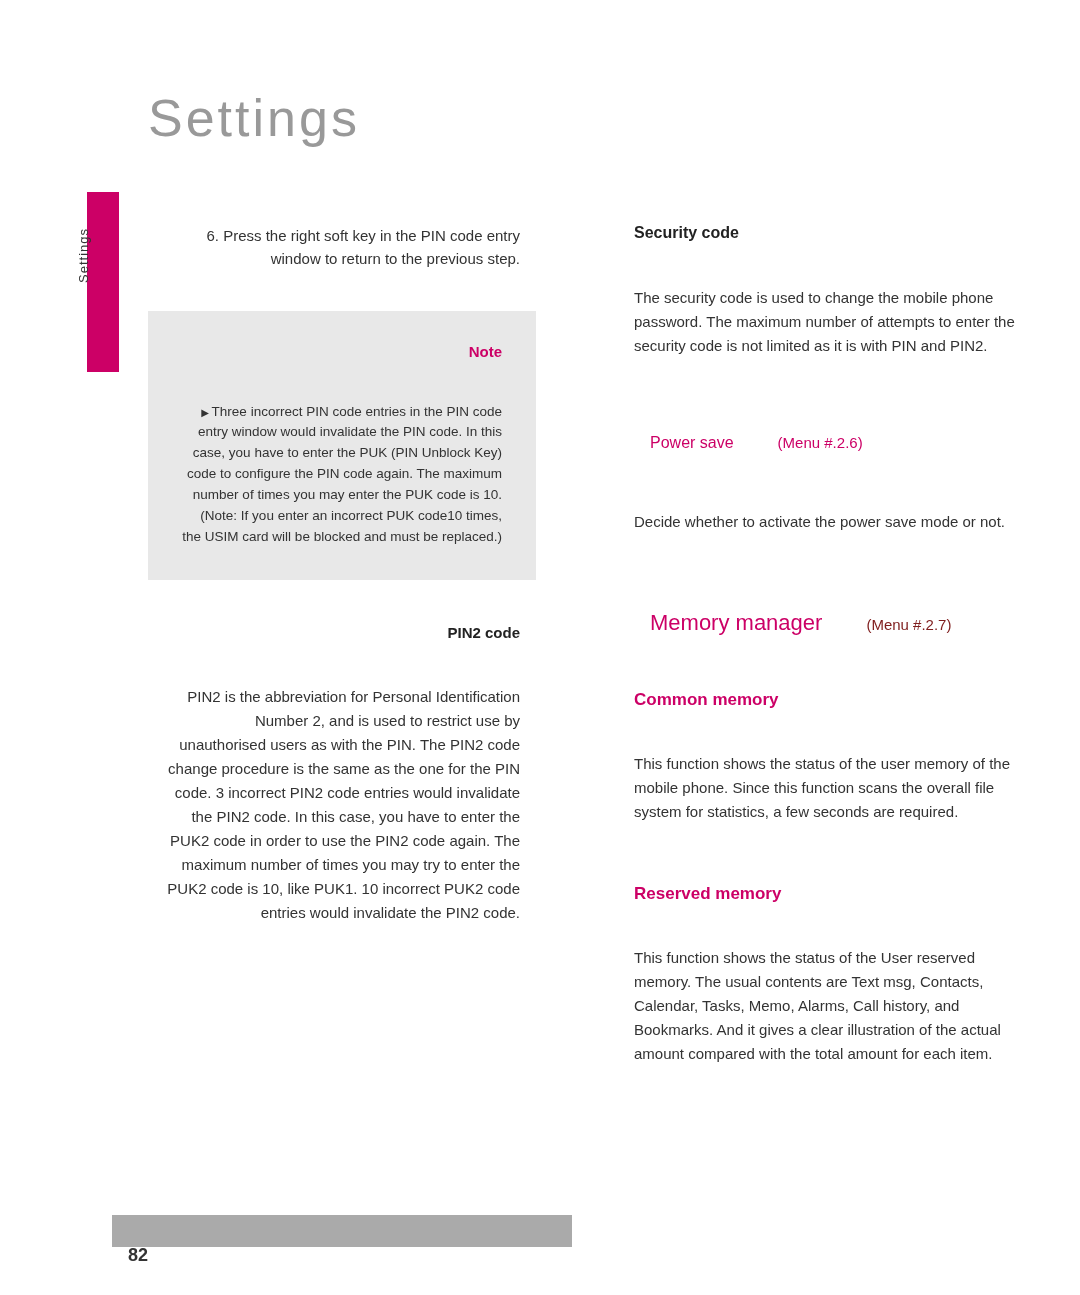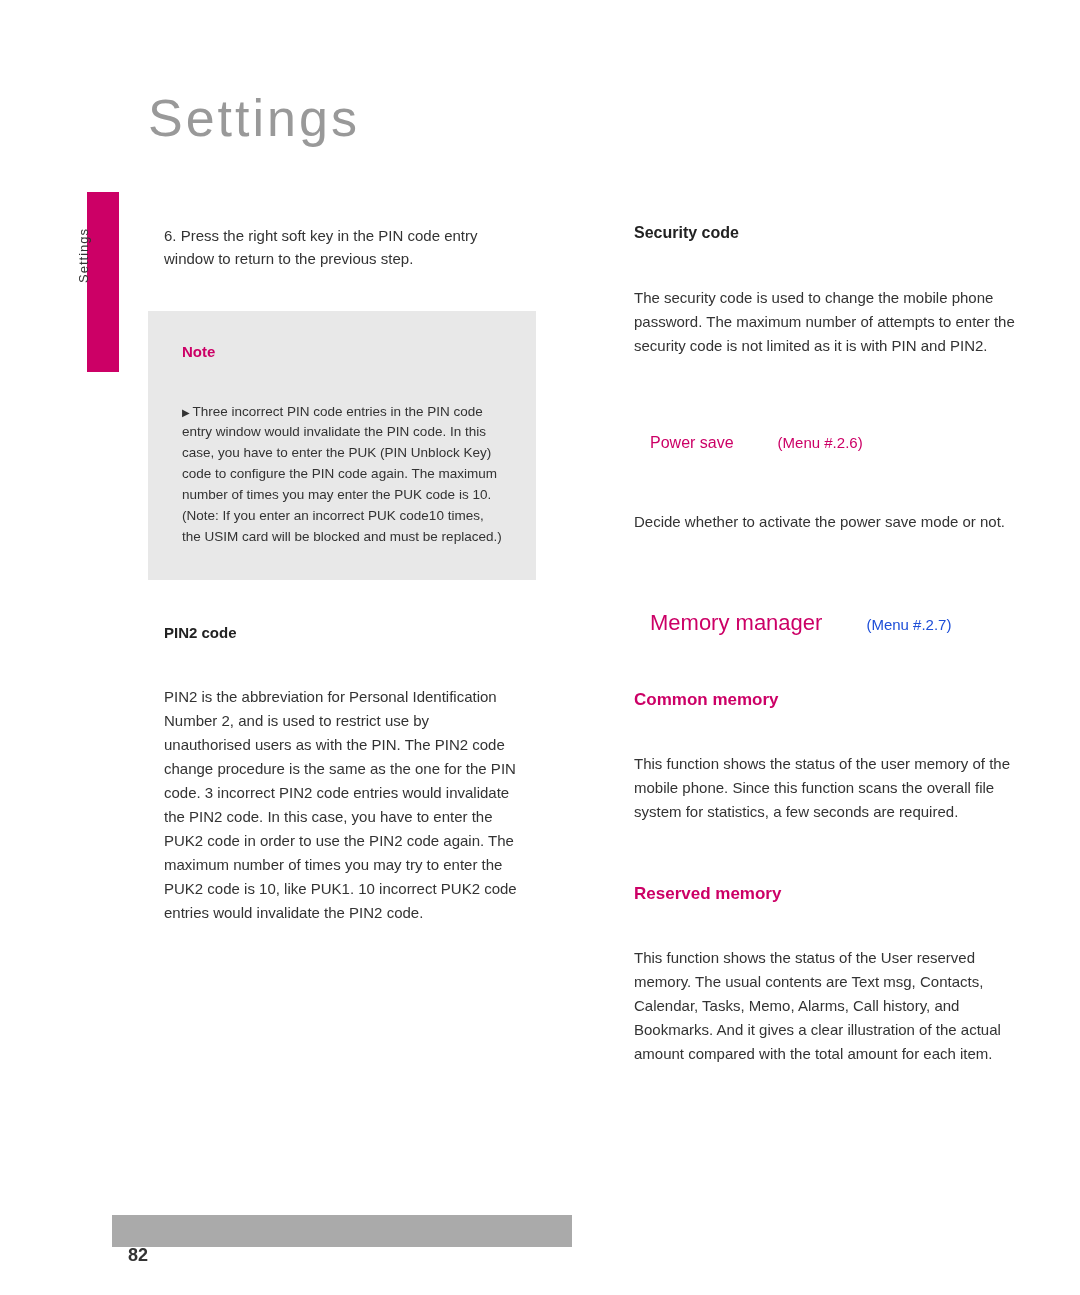--- a/index.html
+++ b/index.html
@@ -56,20 +56,21 @@
       color: #999999;
       letter-spacing: 3px;
     }
 
     
     .left-column {
       position: absolute;
       left: 100px;
       top: 160px;
       width: 420px;
+      text-align: right;
     }
 
     
     .right-column {
       position: absolute;
       left: 570px;
       top: 160px;
       width: 460px;
     }
 
@@ -165,21 +166,21 @@
 
     .menu-heading-large-title {
       font-size: 22px;
       color: #cc0066;
       font-weight: normal;
       text-align: center;
     }
 
     .menu-heading-large-number {
       font-size: 15px;
-      color: #1d4ed8;
+      color: #7f1d1d;
     }
 
     
     .sub-heading {
       font-size: 17px;
       color: #cc0066;
       margin-bottom: 10px;
       margin-top: 4px;
       font-weight: bold;
     }

